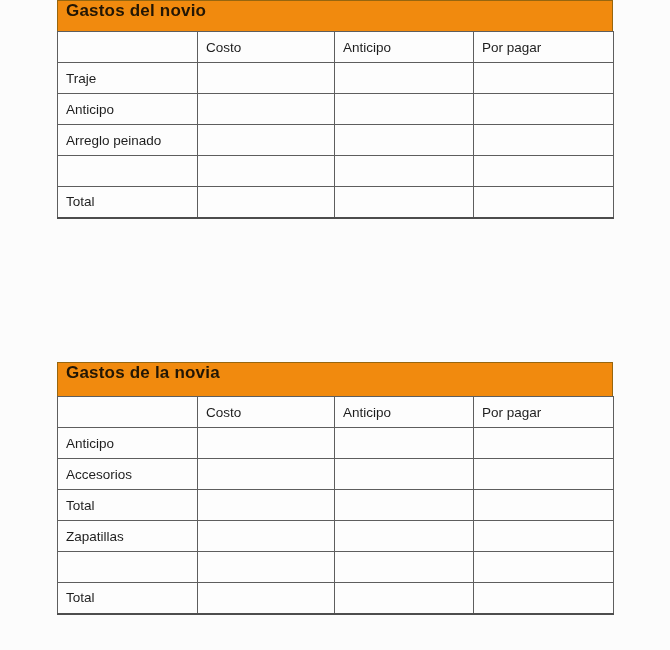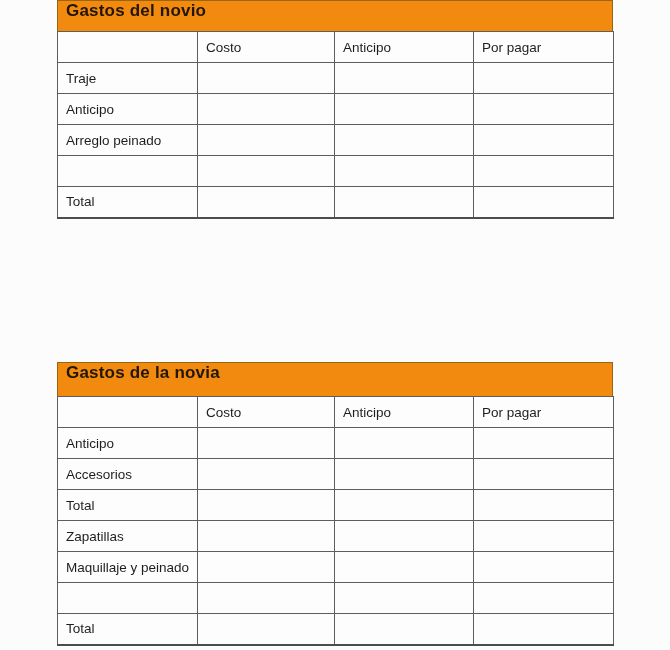--- a/index.html
+++ b/index.html
@@ -151,26 +151,20 @@
             <td></td>
             <td></td>
           </tr>
           <tr>
             <td>Zapatillas</td>
             <td></td>
             <td></td>
             <td></td>
           </tr>
           <tr>
-            <td>Maquillaje y peinado</td>
-            <td></td>
-            <td></td>
-            <td></td>
-          </tr>
-          <tr>
             <td></td>
             <td></td>
             <td></td>
             <td></td>
           </tr>
           <tr>
             <td>Total</td>
             <td></td>
             <td></td>
             <td></td>

